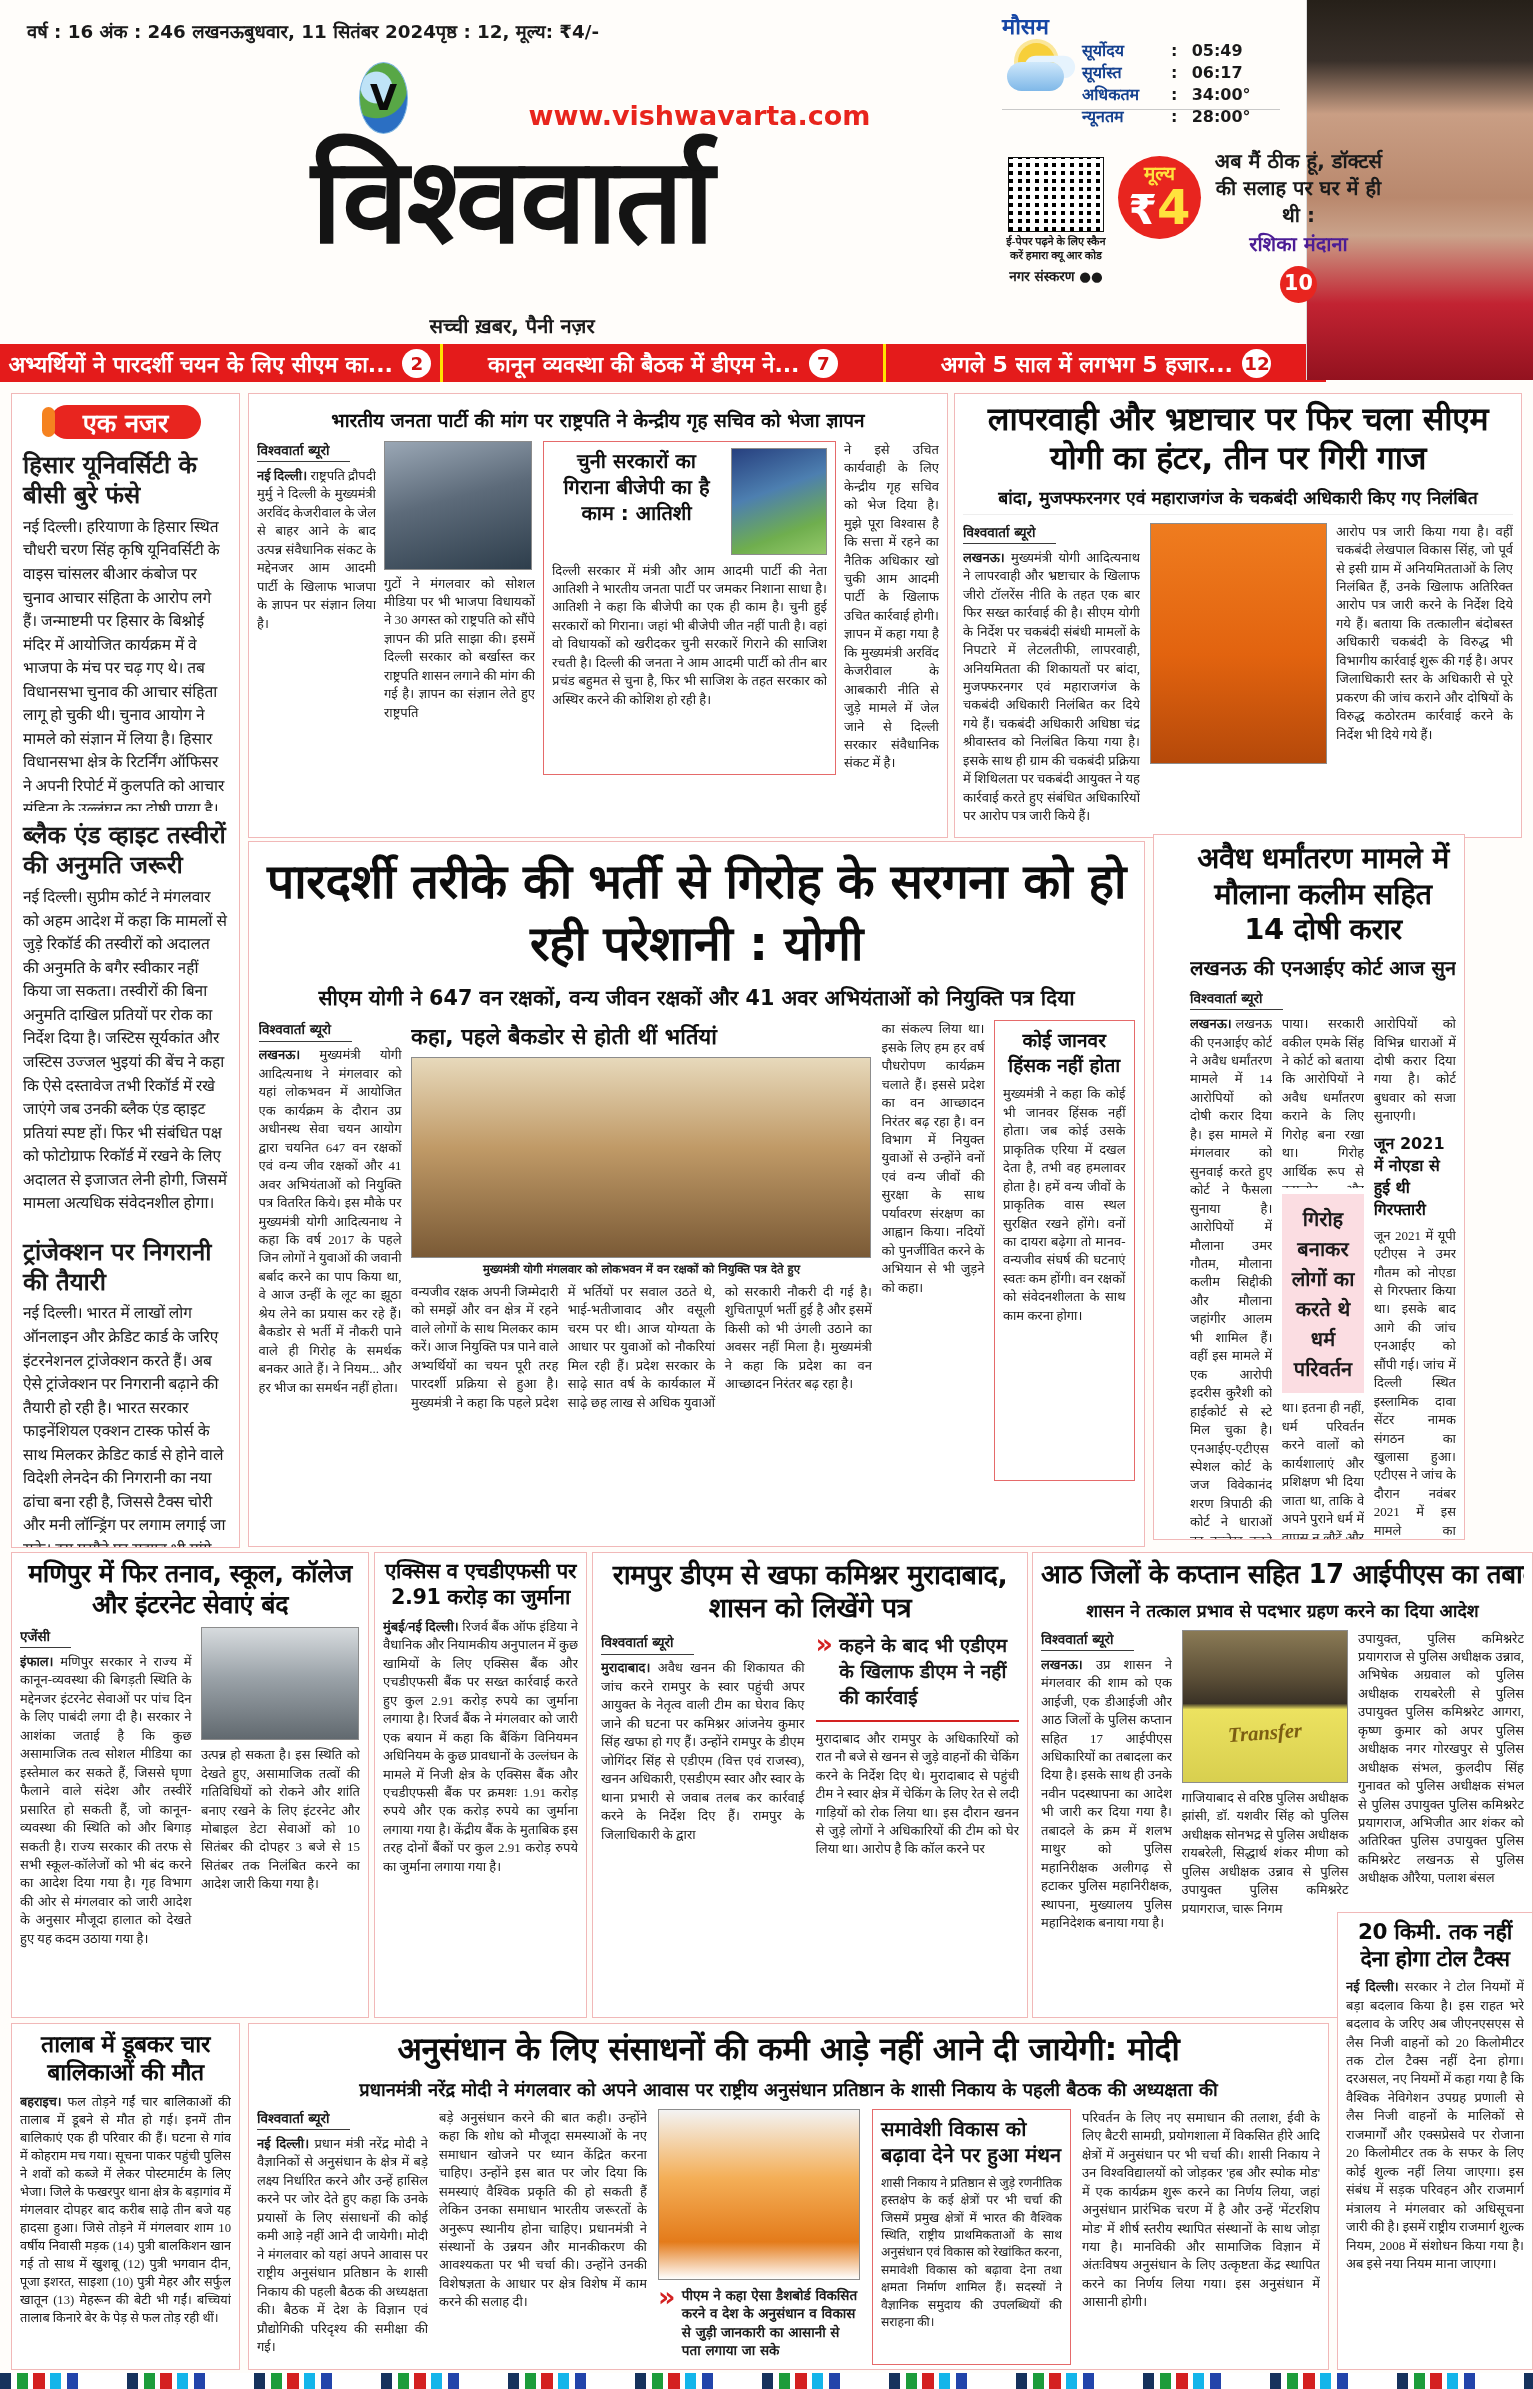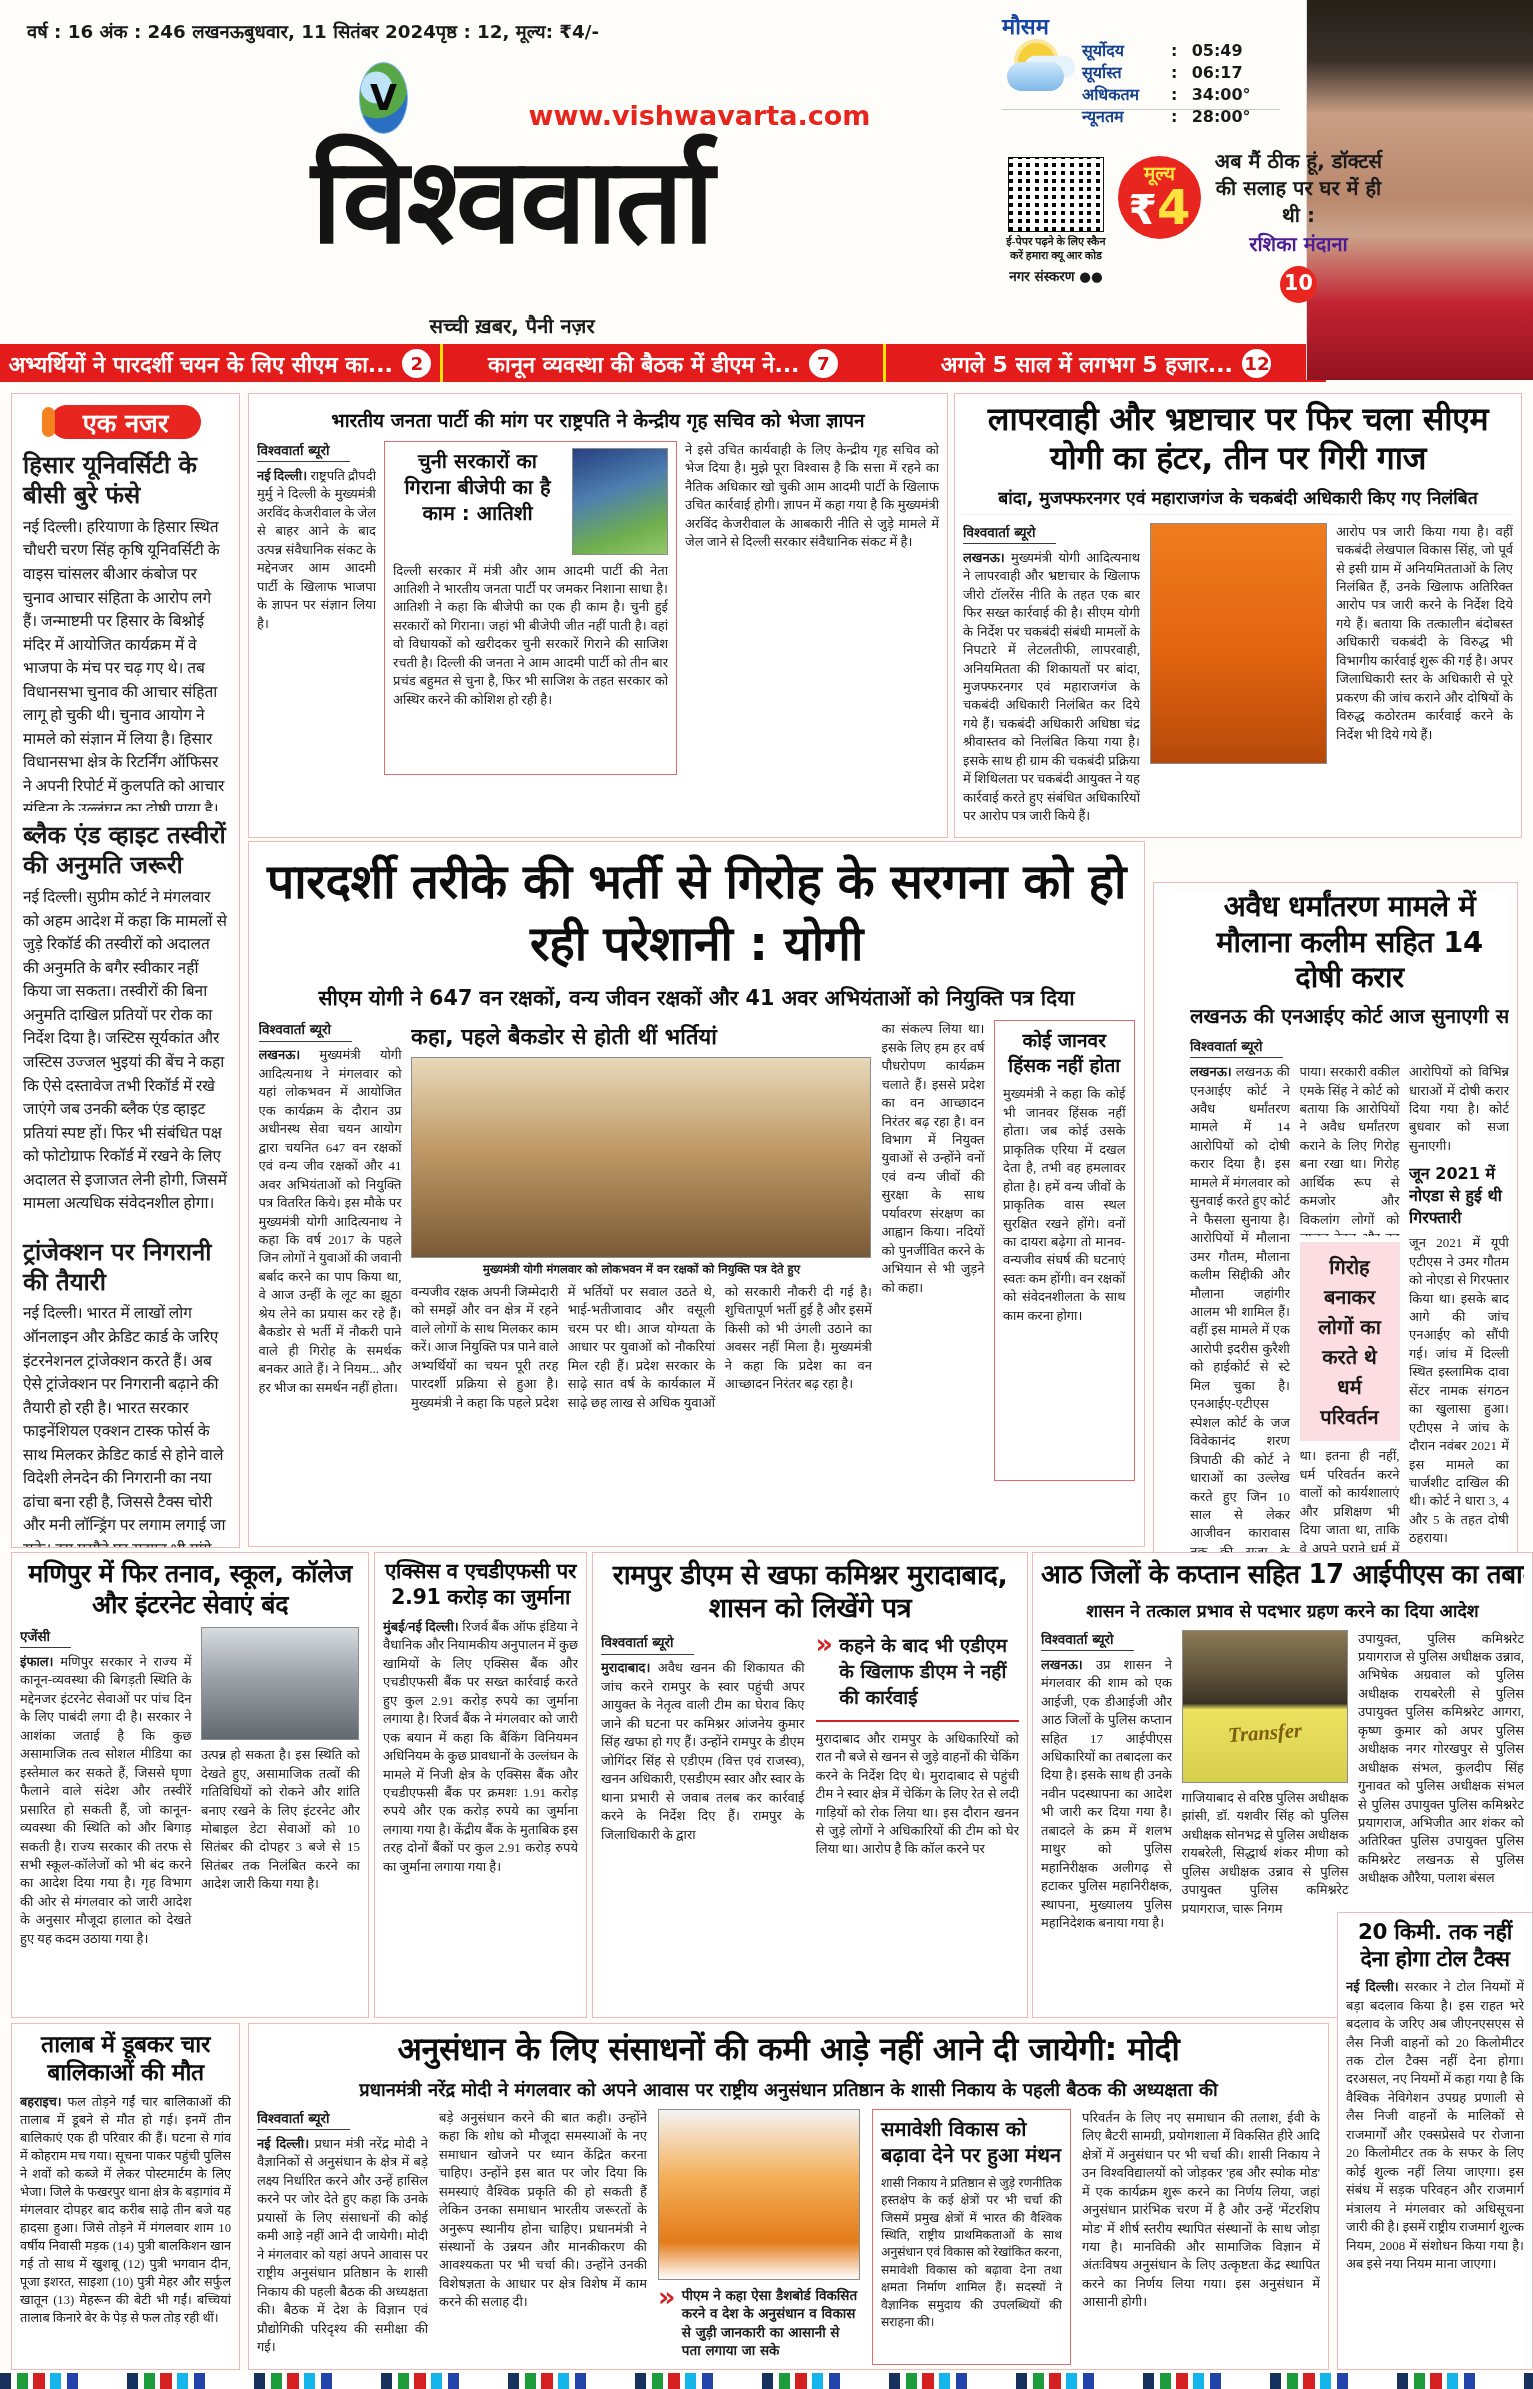--- a/index.html
+++ b/index.html
@@ -58,21 +58,21 @@
   #eknajar{left:11px;top:393px;width:229px;height:1155px;padding:9.5px 11px;}
   #ekpill{position:relative;width:151px;margin:1.6px auto 11px;background:#e8251f;color:#fff;font-family:"DejaVu Sans",sans-serif;
           font-weight:700;font-size:25.4px;text-align:center;border-radius:17.5px;padding:0 0;}
   #ekpill::before{content:"";position:absolute;left:-8px;top:1.6px;width:12.7px;height:calc(100% - 3.2px);background:#f58220;border-radius:8px;}
   .ekhead{font-family:"DejaVu Sans",sans-serif;font-weight:700;font-size:24px;line-height:1.25;margin:9.5px 0 4.8px;}
   .ekbody{font-size:15.5px;line-height:1.52;text-align:left;}
   
   #delhi{left:248px;top:393px;width:700px;height:445px;}
   #yogihunter{left:954px;top:393px;width:568px;height:445px;}
   #recruit{left:248px;top:841px;width:897px;height:706px;padding:8px 9.5px;}
-  #nia{left:1153px;top:882px;width:365px;height:706px;padding-left:36px;}
+  #nia{left:1153px;top:834px;width:312px;height:706px;padding-left:36px;}
   #manipur{left:11px;top:1552px;width:358px;height:466px;}
   #axis{left:374px;top:1552px;width:213px;height:466px;}
   #muradabad{left:592px;top:1552px;width:436px;height:466px;}
   #ips{left:1032px;top:1552px;width:501px;height:466px;}
   #pond{left:11px;top:2023px;width:229px;height:347px;}
   #modi{left:248px;top:2023px;width:1081px;height:347px;}
   #toll{left:1337px;top:1912px;width:196px;height:458px;z-index:6;background:#fff;}
   .innerbox{border:1.6px solid #e56a6a;padding:6.4px 8px;box-sizing:border-box;overflow:hidden;}
   .pinkbox{background:#fbdde2;padding:9.5px 8px;text-align:center;font-family:"DejaVu Sans",sans-serif;font-weight:700;overflow:hidden;}
   .quote{font-family:"DejaVu Sans",sans-serif;font-weight:700;border-bottom:2.4px solid #d32222;padding-bottom:9.5px;margin-bottom:8px;display:flex;gap:6.4px;align-items:flex-start;}
@@ -172,20 +172,24 @@
     <div class="ekbody" style="height:318px;overflow:hidden">नई दिल्ली। भारत में लाखों लोग ऑनलाइन और क्रेडिट कार्ड के जरिए इंटरनेशनल ट्रांजेक्शन करते हैं। अब ऐसे ट्रांजेक्शन पर निगरानी बढ़ाने की तैयारी हो रही है। भारत सरकार फाइनेंशियल एक्शन टास्क फोर्स के साथ मिलकर क्रेडिट कार्ड से होने वाले विदेशी लेनदेन की निगरानी का नया ढांचा बना रही है, जिससे टैक्स चोरी और मनी लॉन्ड्रिंग पर लगाम लगाई जा सके। इस मसौदे पर सुझाव भी मांगे गए हैं। बड़े भुगतान और बार-बार होने वाले विदेशी ट्रांजेक्शन की अलग से जांच होगी, जिससे ग्राहकों की पहचान आसान हो जाएगी।</div>
   </div>
 
   <div id="delhi" class="story">
     <div class="sub nowrap" style="font-size:19px;margin:6.4px 0 8px;">भारतीय जनता पार्टी की मांग पर राष्ट्रपति ने केन्द्रीय गृह सचिव को भेजा ज्ञापन</div>
     <div class="row" style="gap:8px;height:334px;">
       <div class="col" style="width:119px;">
         <span class="byline">विश्ववार्ता ब्यूरो</span>
         <div class="bt"><span class="dl">नई दिल्ली।</span> <span>राष्ट्रपति द्रौपदी मुर्मु ने दिल्ली के मुख्यमंत्री अरविंद केजरीवाल के जेल से बाहर आने के बाद उत्पन्न संवैधानिक संकट के मद्देनजर आम आदमी पार्टी के खिलाफ भाजपा के ज्ञापन पर संज्ञान लिया है।</span></div>
       </div>
+      <div class="col" style="width:151px;">
+        <div class="photo" style="width:146px;height:127px;background:linear-gradient(165deg,#9aa7b5 0%,#5d6b7a 45%,#2e3e4c 100%);"></div>
+        <div class="bt" style="margin-top:4.8px;height:191px;">गुटों ने मंगलवार को सोशल मीडिया पर भी भाजपा विधायकों ने 30 अगस्त को राष्ट्रपति को सौंपे ज्ञापन की प्रति साझा की। इसमें दिल्ली सरकार को बर्खास्त कर राष्ट्रपति शासन लगाने की मांग की गई है। ज्ञापन का संज्ञान लेते हुए राष्ट्रपति</div>
+      </div>
       <div class="innerbox" style="width:293px;">
         <div class="row" style="gap:10px;">
           <div class="sub" style="font-size:20px;flex:1;line-height:1.3;">चुनी सरकारों का गिराना बीजेपी का है काम : आतिशी</div>
           <div class="photo" style="width:94px;height:105px;background:linear-gradient(160deg,#27407f 0%,#4d7fb0 40%,#6fae4e 75%,#95c96a 100%);"></div>
         </div>
         <div class="bt" style="margin-top:6.4px;height:184px;">दिल्ली सरकार में मंत्री और आम आदमी पार्टी की नेता आतिशी ने भारतीय जनता पार्टी पर जमकर निशाना साधा है। आतिशी ने कहा कि बीजेपी का एक ही काम है। चुनी हुई सरकारों को गिराना। जहां भी बीजेपी जीत नहीं पाती है। वहां वो विधायकों को खरीदकर चुनी सरकारें गिराने की साजिश रचती है। दिल्ली की जनता ने आम आदमी पार्टी को तीन बार प्रचंड बहुमत से चुना है, फिर भी साजिश के तहत सरकार को अस्थिर करने की कोशिश हो रही है।</div>
       </div>
       <div class="col bt" style="flex:1;">ने इसे उचित कार्यवाही के लिए केन्द्रीय गृह सचिव को भेज दिया है। मुझे पूरा विश्वास है कि सत्ता में रहने का नैतिक अधिकार खो चुकी आम आदमी पार्टी के खिलाफ उचित कार्रवाई होगी। ज्ञापन में कहा गया है कि मुख्यमंत्री अरविंद केजरीवाल के आबकारी नीति से जुड़े मामले में जेल जाने से दिल्ली सरकार संवैधानिक संकट में है।</div>
     </div>
   </div>

